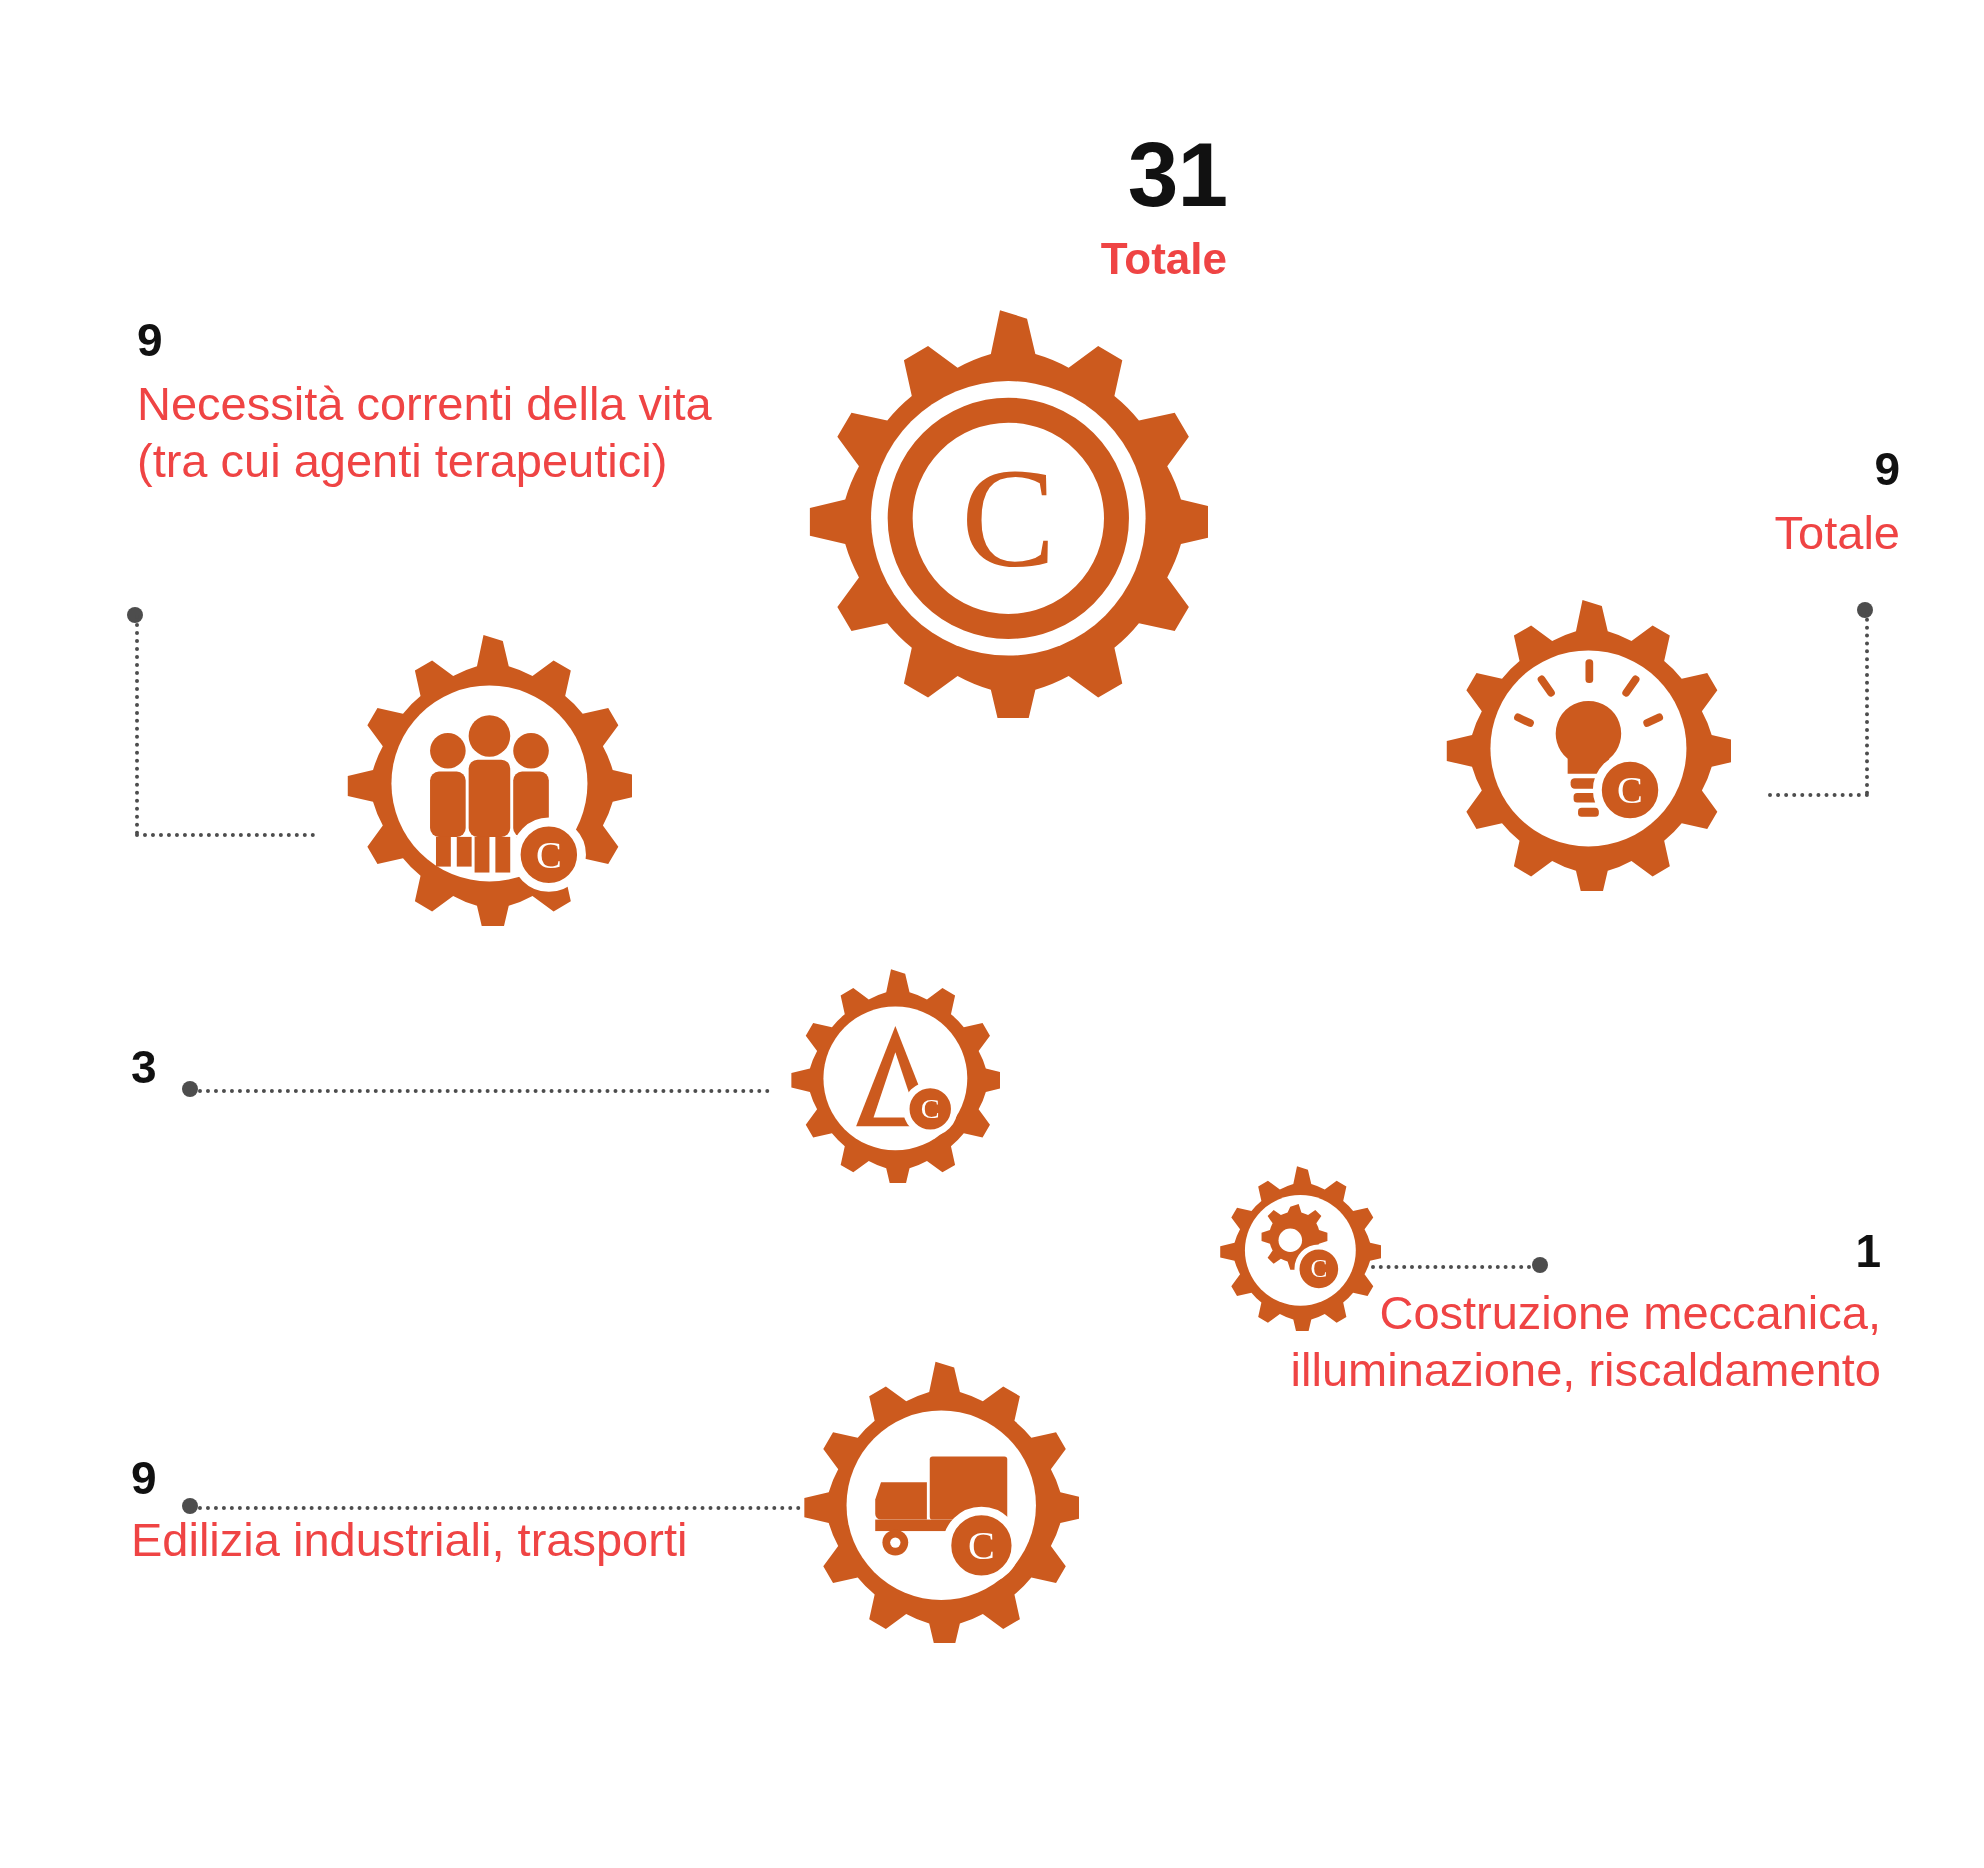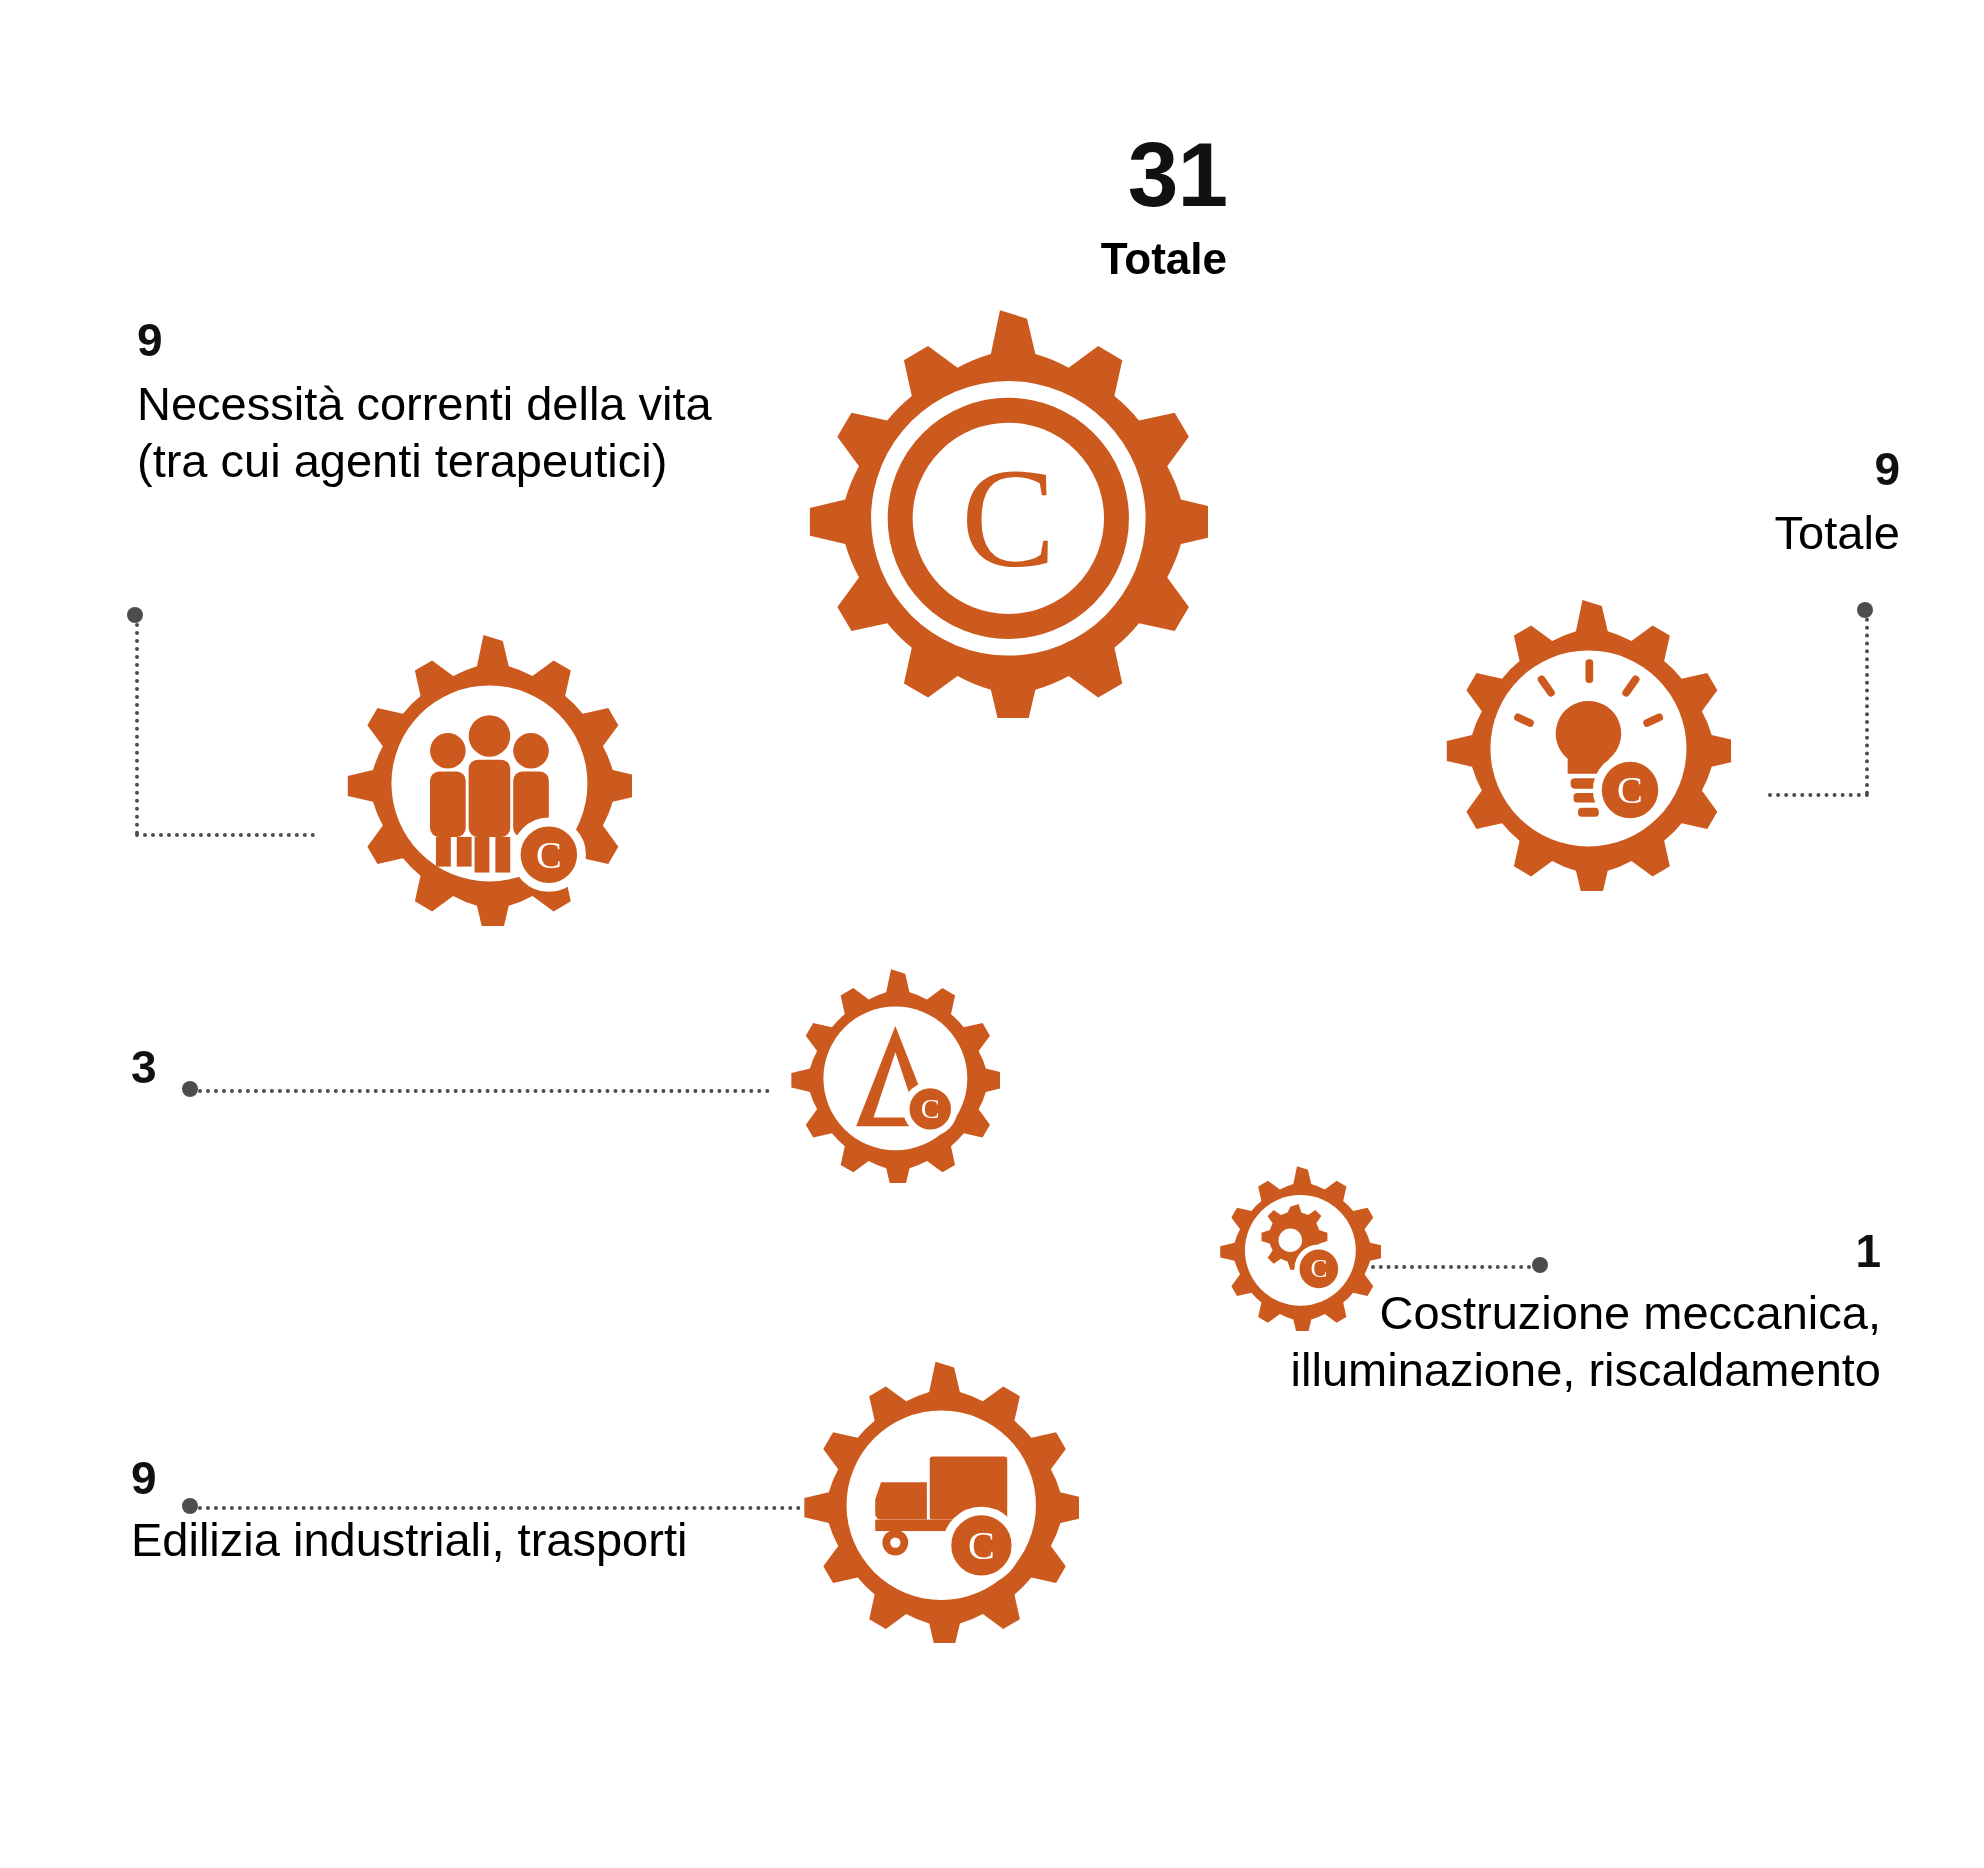--- a/index.html
+++ b/index.html
@@ -24,21 +24,21 @@
     font-weight: bold;
     color: #111111;
     font-size: 46px;
     line-height: 1;
   }
   .count.big {
     font-size: 91px;
     letter-spacing: -1px;
   }
   .label {
-    color: #000000;
+    color: #ef4444;
     font-size: 47px;
     line-height: 1.22;
     font-weight: 400;
   }
   .label.bold {
     font-weight: bold;
     font-size: 44px;
   }
 
   .block { position: absolute; }

